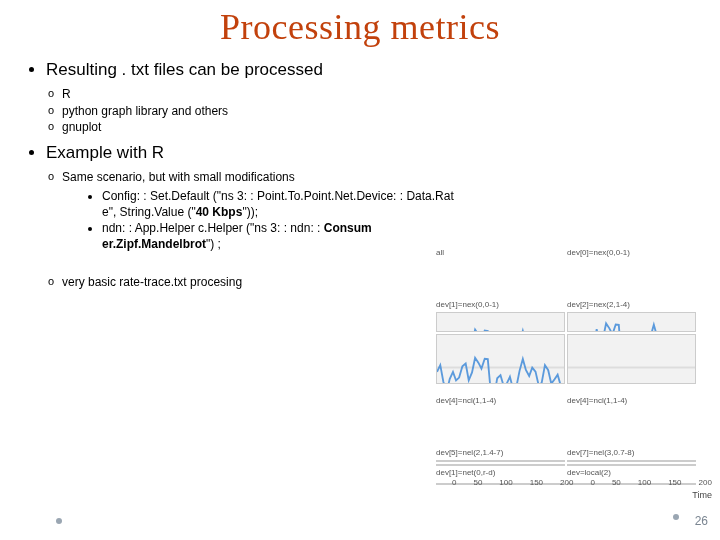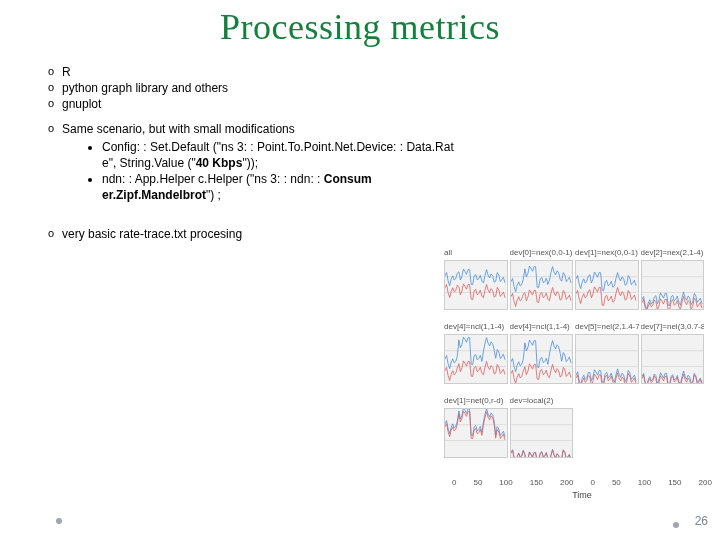--- a/index.html
+++ b/index.html
@@ -8,21 +8,21 @@
     width: 720px;
     height: 540px;
     background: #fff;
     font-family: Arial, Helvetica, sans-serif;
     color: #000;
     overflow: hidden;
     position: relative;
   }
   .title {
     font-family: Georgia, 'Times New Roman', serif;
-    color: #15803d;
+    color: #c2410c;
     font-size: 36px;
     text-align: center;
     margin: 6px 0 10px 0;
     letter-spacing: 0.5px;
   }
   .content {
     position: absolute;
     left: 28px;
     top: 60px;
     width: 430px;
@@ -61,25 +61,25 @@
   }
   ul.lvl3 > li {
     font-size: 12px;
     line-height: 1.35;
   }
   .bold { font-weight: bold; }
 
   
   .charts {
     position: absolute;
-    right: 16px;
+    right: 24px;
     top: 238px;
     width: 260px;
     display: grid;
-    grid-template-columns: repeat(4, 1fr);
+    grid-template-columns: repeat(2, 1fr);
     grid-template-rows: 20px 50px 20px 50px 20px 50px;
     gap: 2px;
     font-size: 8px;
     color: #555;
   }
   .clabel {
     align-self: end;
     padding-bottom: 1px;
     white-space: nowrap;
     overflow: hidden;
@@ -100,62 +100,68 @@
     display: flex;
     justify-content: space-between;
     font-size: 8px;
     color: #555;
   }
   .xlabel {
     position: absolute;
     right: 8px;
     top: 490px;
     width: 260px;
-    text-align: center;
+    text-align: right;
     font-size: 9px;
     color: #444;
   }
 
   .footer-dot-left {
     position: absolute;
     left: 56px;
     bottom: 16px;
     width: 6px; height: 6px;
     background: #9aa6b2;
     border-radius: 50%;
   }
   .footer-right {
     position: absolute;
     right: 12px;
     bottom: 12px;
     font-size: 12px;
     color: #7a8591;
     display: flex;
-    align-items: flex-end;
+    align-items: flex-start;
     gap: 16px;
   }
   .footer-right .dot {
     width: 6px; height: 6px;
     background: #9aa6b2;
     border-radius: 50%;
   }
   .spacer-row { height: 10px; }
 </style>
 </head>
 <body>
 
 <div class="title">Processing metrics</div>
 
 <div class="content">
+  <ul class="lvl1">
+    <li>Resulting . txt files can be processed</li>
+  </ul>
   <ul class="lvl2">
     <li>R</li>
     <li>python graph library and others</li>
     <li>gnuplot</li>
   </ul>
 
+  <ul class="lvl1">
+    <li>Example with R</li>
+  </ul>
   <ul class="lvl2">
     <li>
       <span>Same scenario, but with small modifications</span>
       <ul class="lvl3">
         <li>Config: : Set.Default ("ns 3: : Point.To.Point.Net.Device: : Data.Rat e", String.Value ("<span class="bold">40 Kbps</span>"));</li>
         <li>ndn: : App.Helper c.Helper ("ns 3: : ndn: : <span class="bold">Consum er.Zipf.Mandelbrot</span>") ;</li>
       </ul>
     </li>
   </ul>
   <div class="spacer-row"></div>

